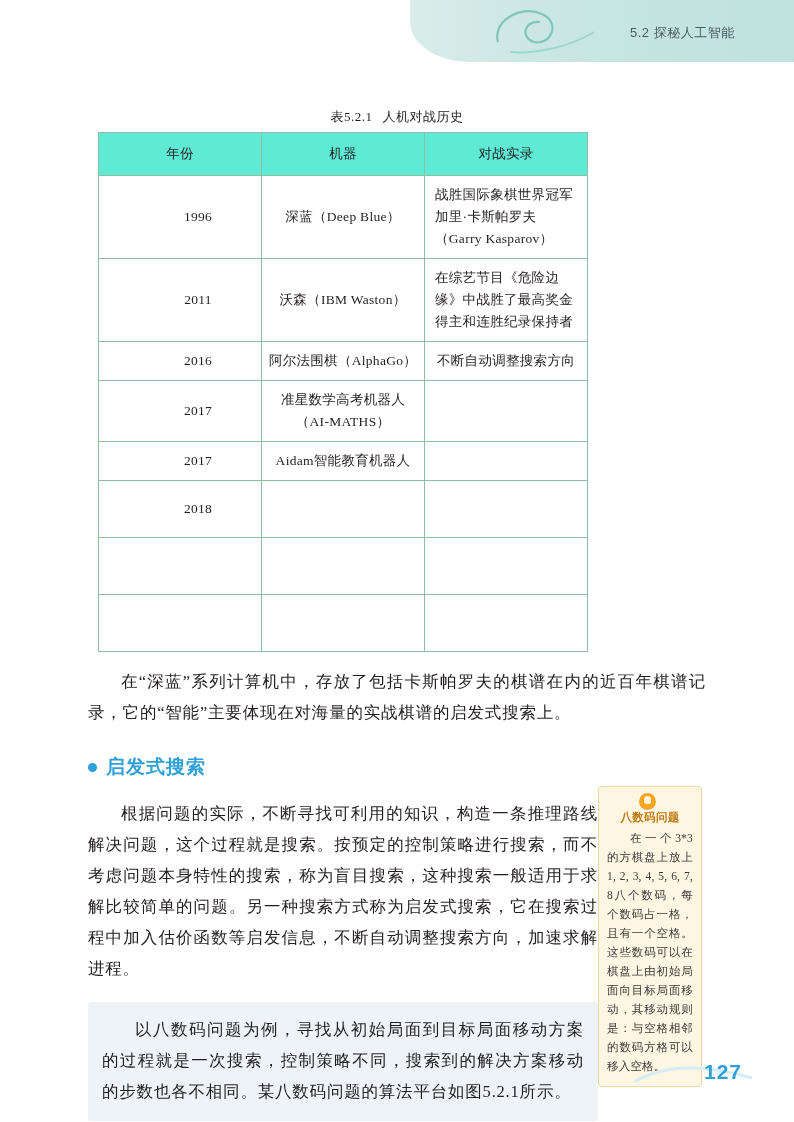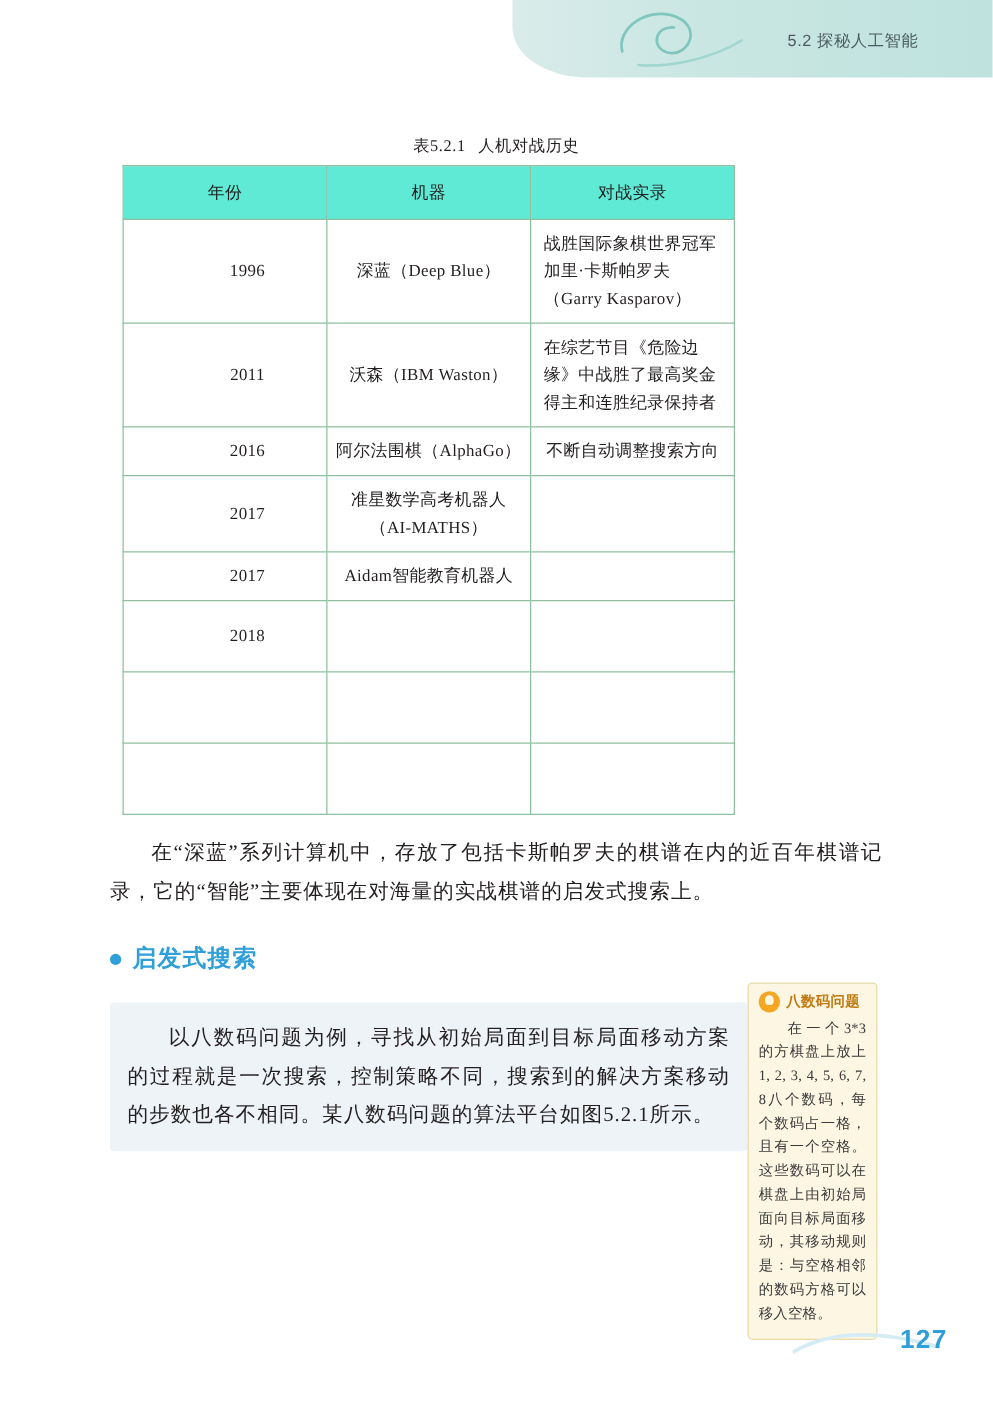--- a/index.html
+++ b/index.html
@@ -145,20 +145,21 @@
     border: 1px solid #e7d9a9;
     border-radius: 4px;
     padding: 6px 8px 10px 8px;
     box-sizing: border-box;
     margin-top: 2px;
   }
   .sidenote-head {
     display: flex;
     align-items: center;
     margin-bottom: 4px;
+    flex-direction: column;
   }
   .bulb {
     width: 17px;
     height: 17px;
     border-radius: 50%;
     background: #f5a623;
     margin-right: 5px;
     flex: none;
     position: relative;
   }
@@ -200,21 +201,21 @@
     font-size: 16.5px;
     line-height: 31px;
     letter-spacing: 0.8px;
     text-indent: 33px;
     text-align: justify;
   }
 
   
   .page-num-wrap {
     position: absolute;
-    right: 36px;
+    right: 52px;
     bottom: 38px;
     display: flex;
     align-items: center;
   }
   .page-num {
     font-family: "Liberation Sans", sans-serif;
     font-size: 21px;
     font-weight: bold;
     color: #2f9fd8;
     letter-spacing: 1px;
@@ -299,20 +300,21 @@
 
   <p class="body-text indent">在“深蓝”系列计算机中，存放了包括卡斯帕罗夫的棋谱在内的近百年棋谱记录，它的“智能”主要体现在对海量的实战棋谱的启发式搜索上。</p>
 
   <div class="section-head">
     <span class="section-bullet"></span>
     <span class="section-title">启发式搜索</span>
   </div>
 
   <div class="cols">
     <div class="col-main">
+      <p class="body-text indent">根据问题的实际，不断寻找可利用的知识，构造一条推理路线解决问题，这个过程就是搜索。按预定的控制策略进行搜索，而不考虑问题本身特性的搜索，称为盲目搜索，这种搜索一般适用于求解比较简单的问题。另一种搜索方式称为启发式搜索，它在搜索过程中加入估价函数等启发信息，不断自动调整搜索方向，加速求解进程。</p>
       <div class="boxed-para" style="margin-top:18px;">
         <p>以八数码问题为例，寻找从初始局面到目标局面移动方案的过程就是一次搜索，控制策略不同，搜索到的解决方案移动的步数也各不相同。某八数码问题的算法平台如图5.2.1所示。</p>
       </div>
     </div>
     <div class="col-side">
       <div class="sidenote">
         <div class="sidenote-head">
           <span class="bulb"></span>
           <span class="sidenote-title">八数码问题</span>
         </div>

